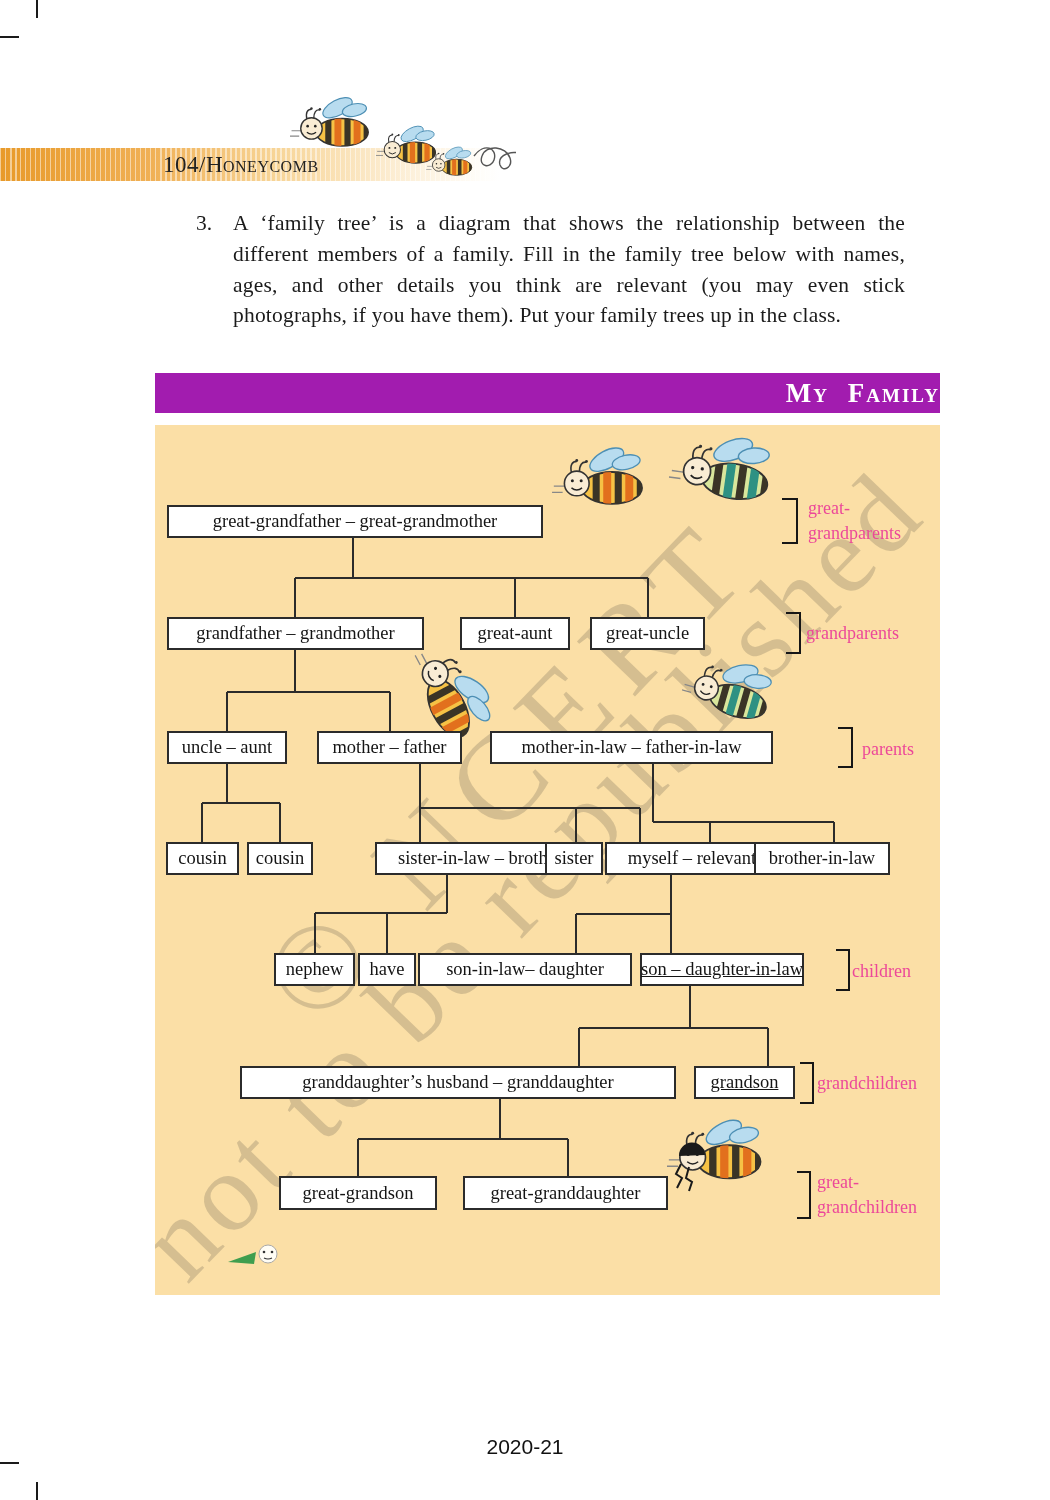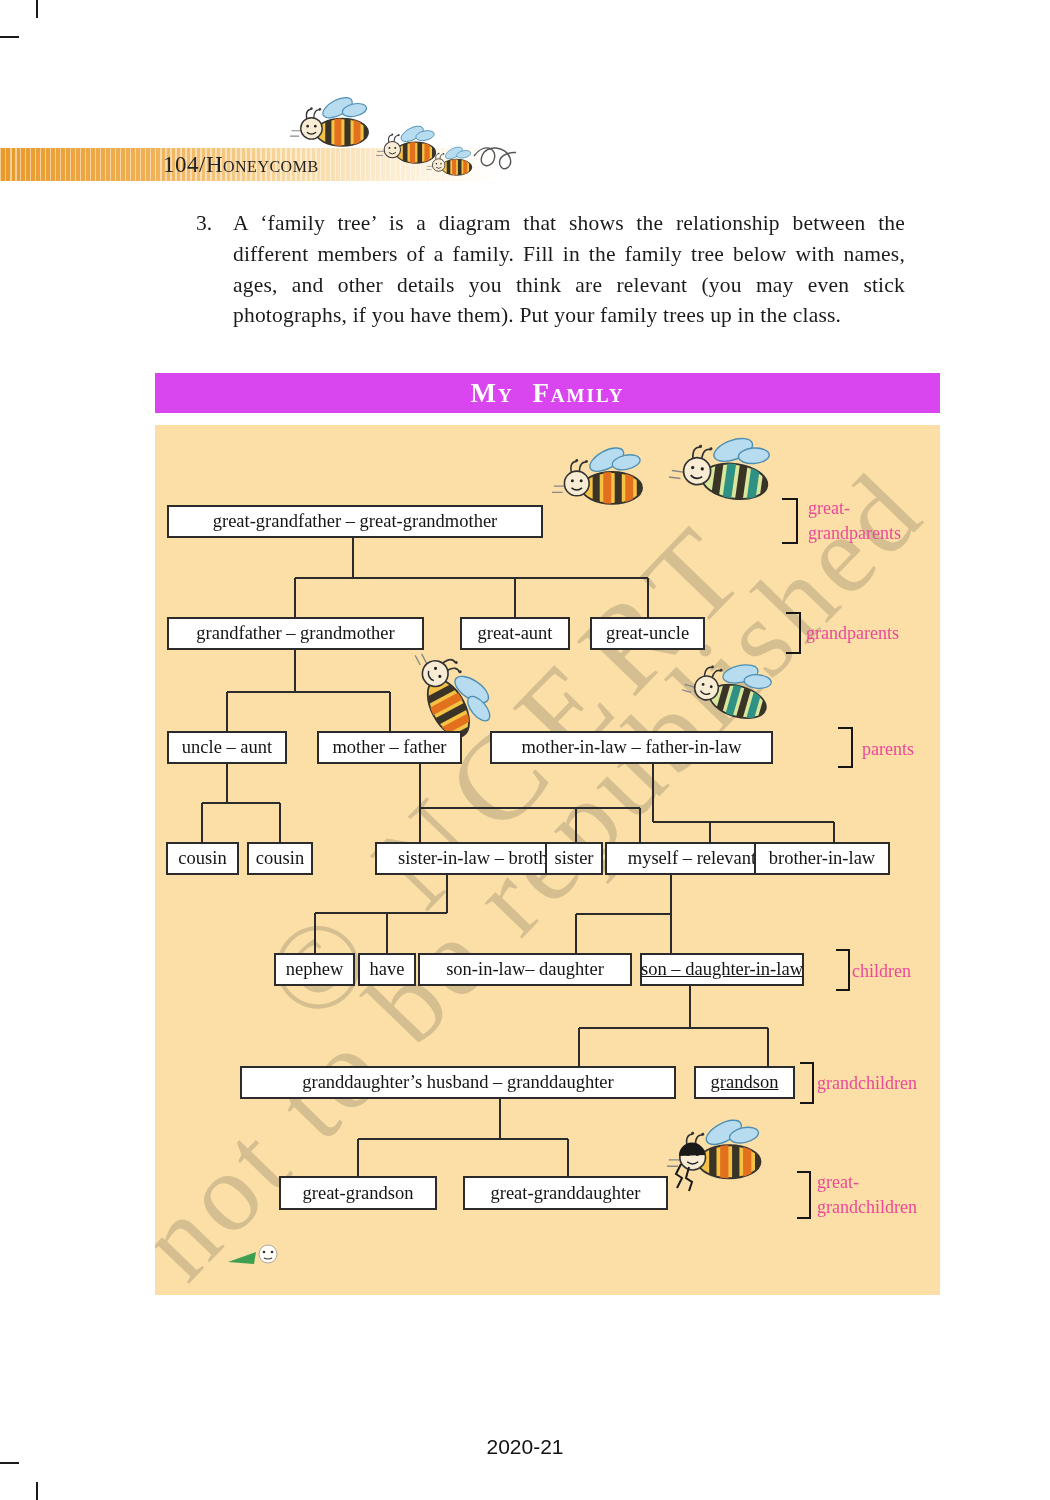--- a/index.html
+++ b/index.html
@@ -17,22 +17,22 @@
   #page-number{position:absolute;left:163px;top:148px;height:33px;line-height:33px;
     font-variant:small-caps;font-size:23px;letter-spacing:.5px;color:#222;}
 
   
   #exercise{position:absolute;left:196px;top:208px;width:710px;}
   #exercise-number{position:absolute;left:0;top:0;font-size:21.5px;line-height:30.8px;}
   #exercise-text{position:absolute;left:37px;top:0;width:672px;font-size:21.5px;line-height:30.8px;
     text-align:justify;letter-spacing:.2px;}
 
   
-  #family-banner{position:absolute;left:155px;top:373px;width:785px;height:40px;background:#d946ef;
-    display:flex;align-items:center;justify-content:center;}
+  #family-banner{position:absolute;left:155px;top:373px;width:785px;height:40px;background:#a21caf;
+    display:flex;align-items:center;justify-content:flex-end;}
   #family-banner-title{font-variant:small-caps;font-weight:bold;color:#ffffff;font-size:27px;
     letter-spacing:2px;word-spacing:10px;}
 
   
   #panel{position:absolute;left:155px;top:425px;width:785px;height:870px;background:#fbdfa6;overflow:hidden;}
   .watermark{position:absolute;white-space:nowrap;font-family:"Liberation Serif",serif;
     color:rgba(125,115,92,.30);transform-origin:0 50%;z-index:1;pointer-events:none;}
   #watermark-ncert{left:130px;top:505px;font-size:122px;letter-spacing:18px;transform:rotate(-46deg);}
   #watermark-republish{left:5px;top:770px;font-size:112px;letter-spacing:6px;transform:rotate(-46deg);}
 

